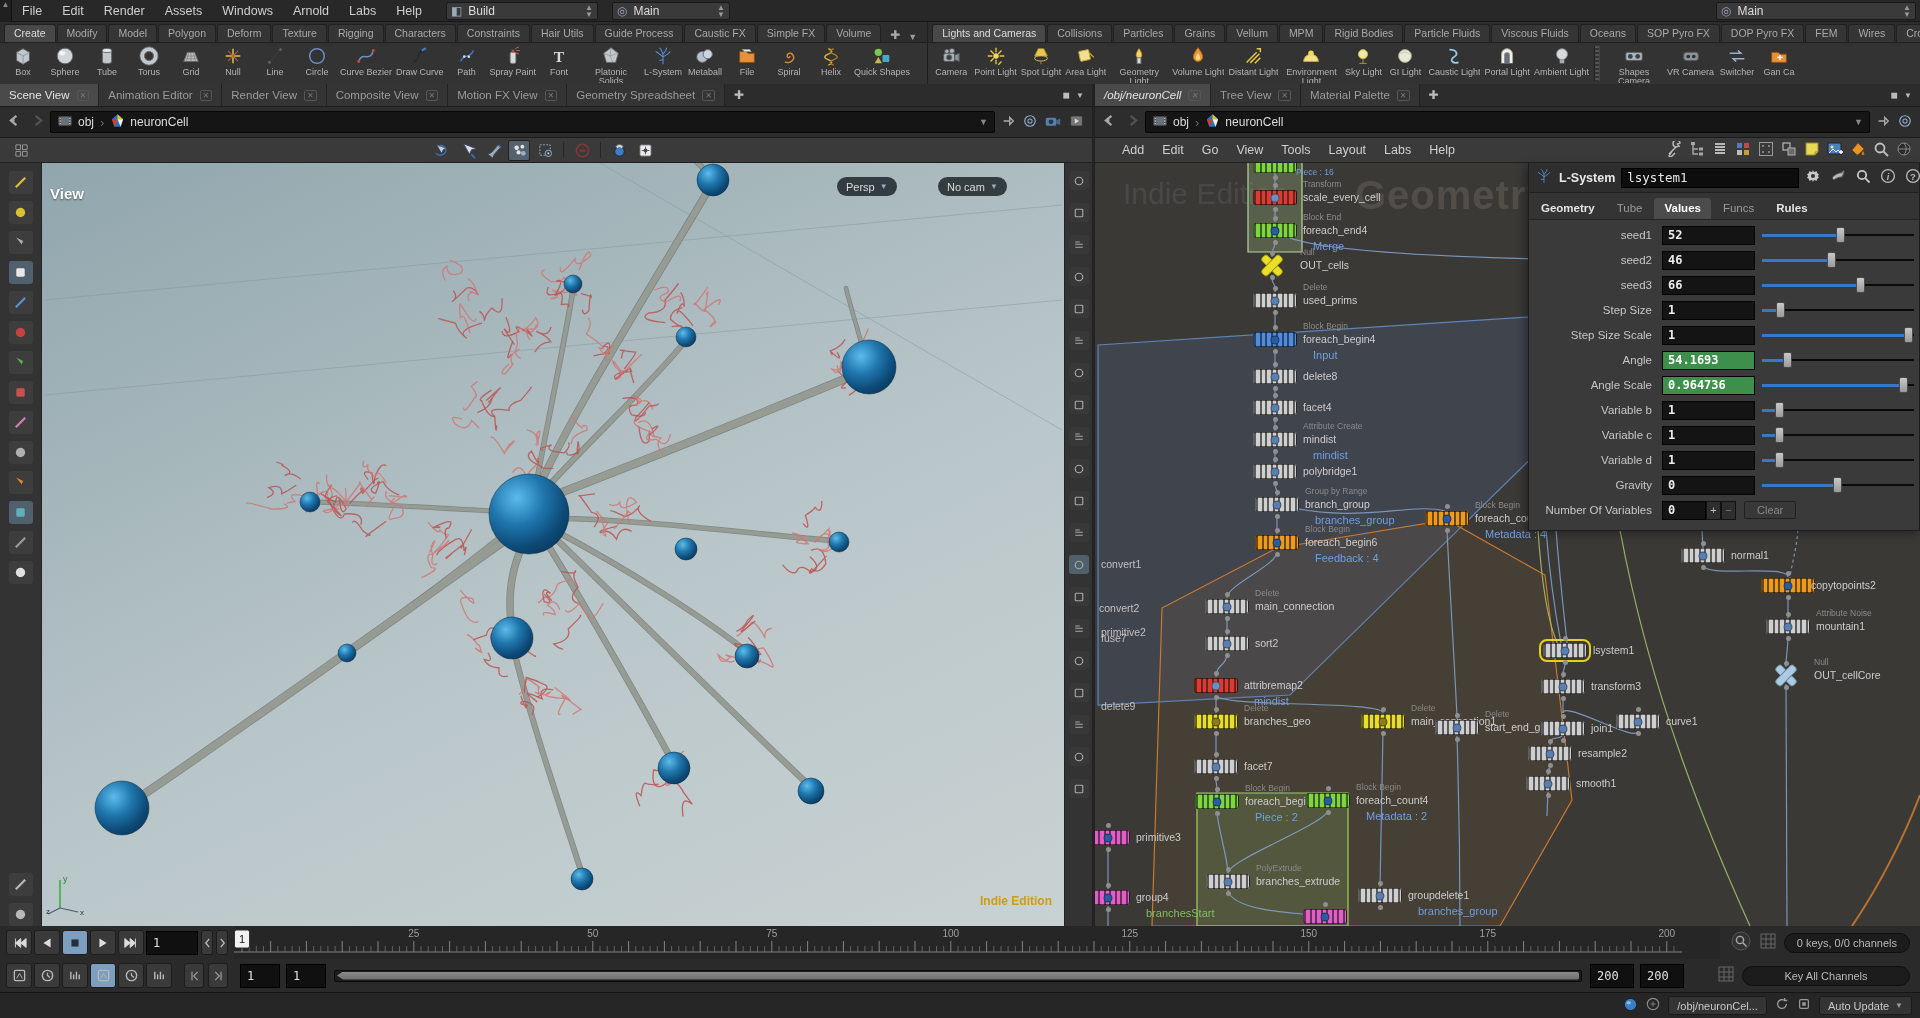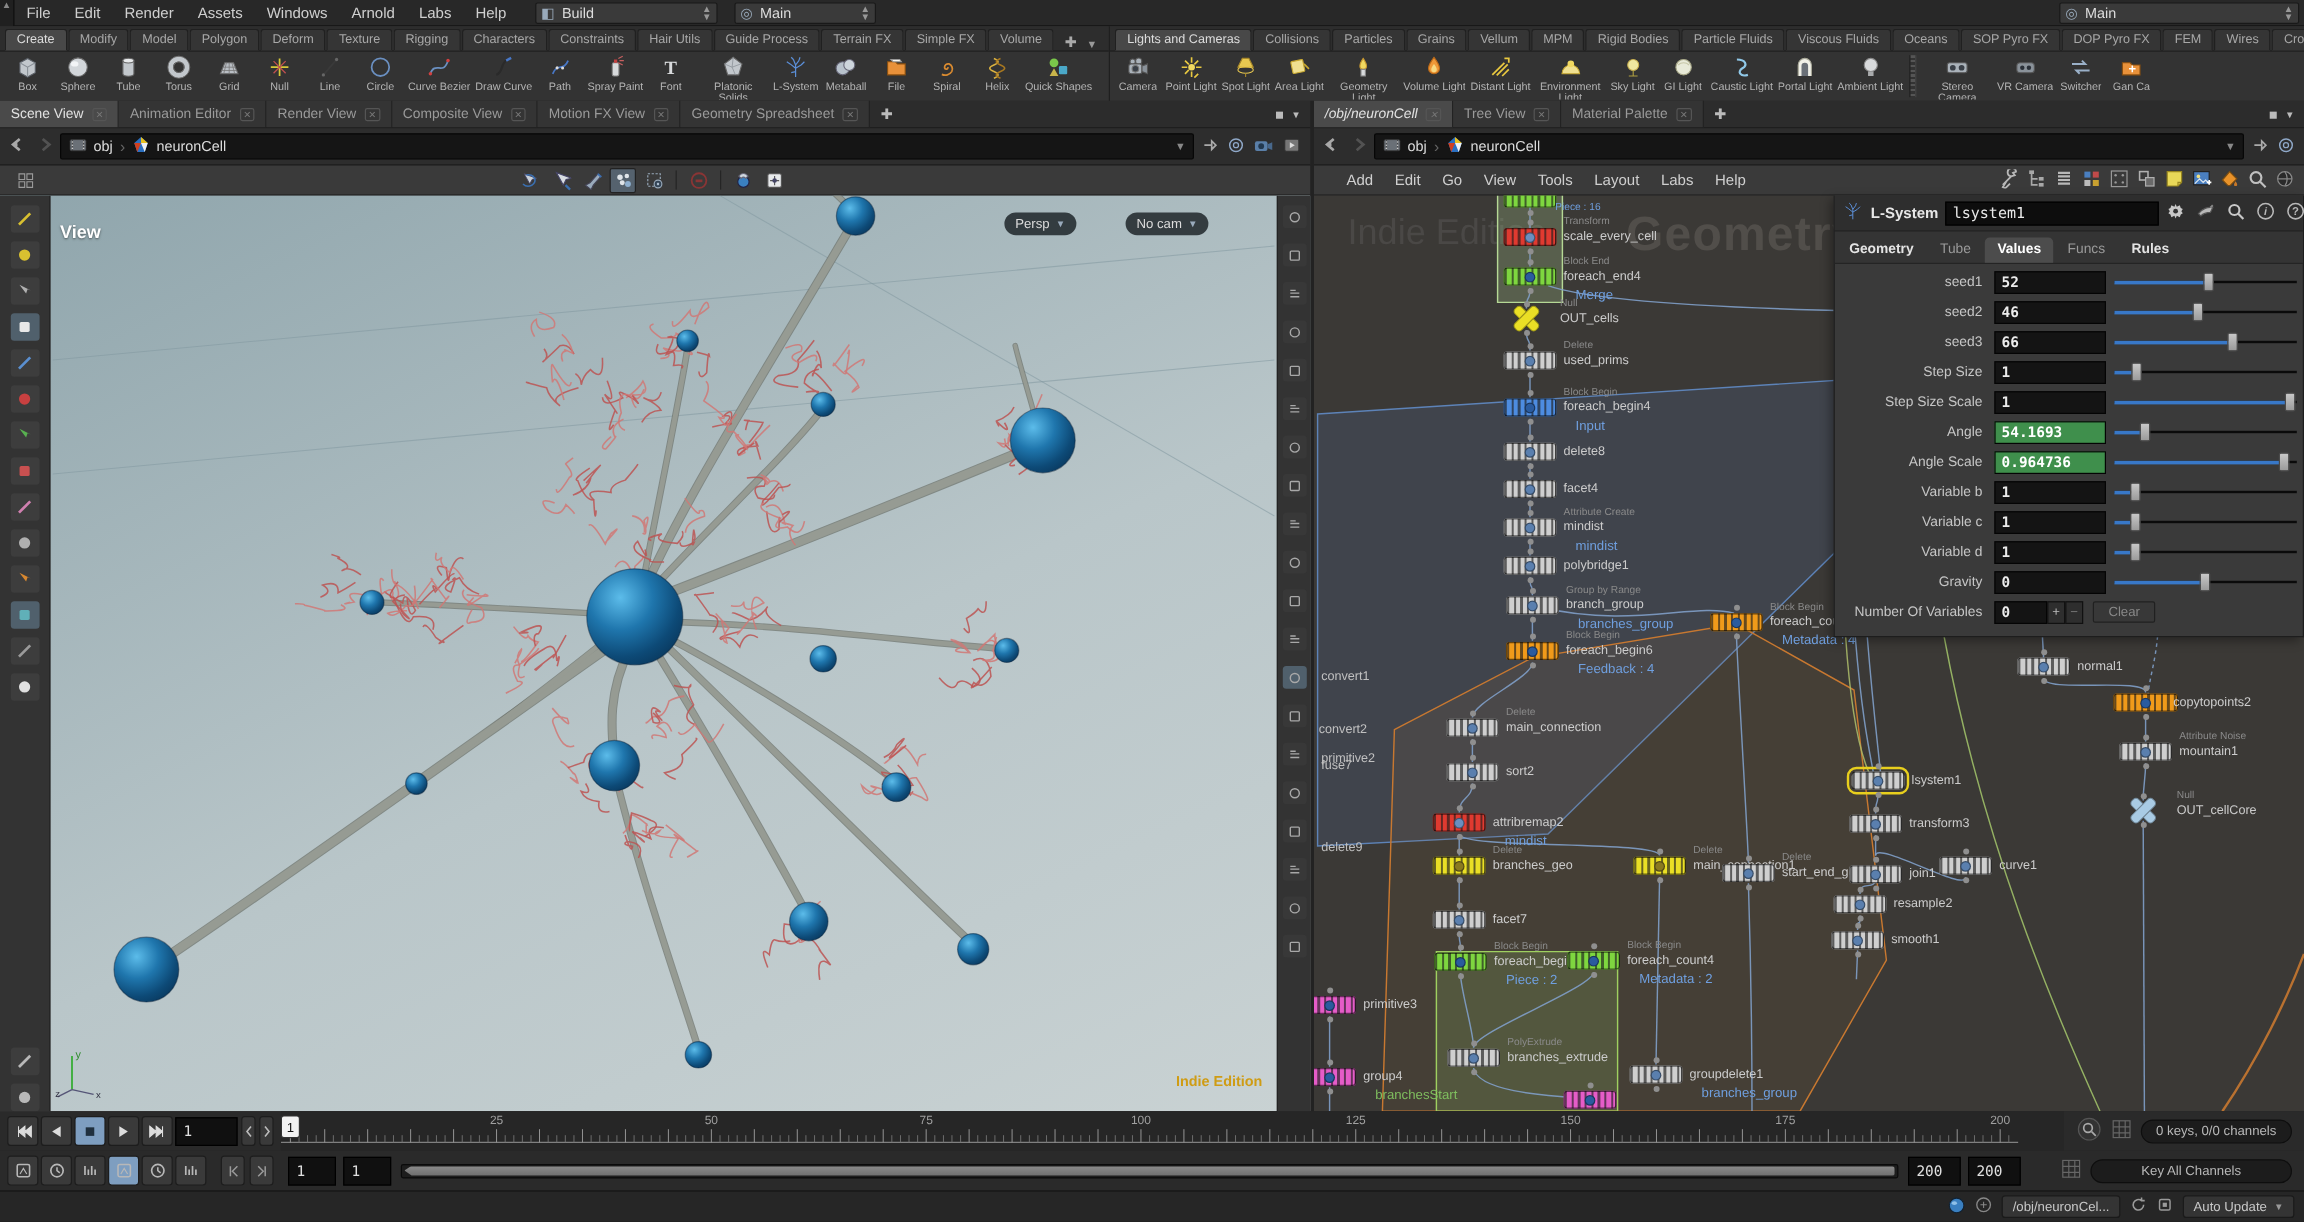--- a/index.html
+++ b/index.html
@@ -144,21 +144,21 @@
             <div class="stab">Modify</div>
             <div class="stab">Model</div>
             <div class="stab">Polygon</div>
             <div class="stab">Deform</div>
             <div class="stab">Texture</div>
             <div class="stab">Rigging</div>
             <div class="stab">Characters</div>
             <div class="stab">Constraints</div>
             <div class="stab">Hair Utils</div>
             <div class="stab">Guide Process</div>
-            <div class="stab">Terrain FX</div>
+            <div class="stab">Caustic FX</div>
             <div class="stab">Simple FX</div>
             <div class="stab">Volume</div>
             <div class="stab-plus">✚</div>
             <div style="margin-left: auto; color: rgb(153, 153, 153); font-size: 9px; padding-right: 10px;">▼</div>
           </div>
         <div class="shelf-tools" id="shelfToolsL">
             <div class="tool">
               <span class="ticon">
                 <svg width="22" height="22" viewBox="0 0 24 24">
                   <path d="M5 8l7-4 7 4v9l-7 4-7-4z" fill="#c2c7cc" stroke="#5a5f66"></path>
@@ -483,21 +483,21 @@
             </div>
             <div class="shelf-div"></div>
             <div class="tool">
               <span class="ticon">
                 <svg width="22" height="22" viewBox="0 0 24 24">
                   <rect x="3" y="8" width="18" height="9" rx="2" fill="#aab2ba" stroke="#555"></rect>
                   <circle cx="8" cy="12.5" r="2.6" fill="#3a4048"></circle>
                   <circle cx="16" cy="12.5" r="2.6" fill="#3a4048"></circle>
                 </svg>
               </span>
-              <span class="tlabel">Stereo Camera</span>
+              <span class="tlabel">Shapes Camera</span>
             </div>
             <div class="tool">
               <span class="ticon">
                 <svg width="22" height="22" viewBox="0 0 24 24">
                   <rect x="4" y="8" width="16" height="9" rx="3" fill="#8a929a" stroke="#555"></rect>
                   <circle cx="9" cy="12.5" r="2" fill="#2a3038"></circle>
                   <circle cx="15" cy="12.5" r="2" fill="#2a3038"></circle>
                 </svg>
               </span>
               <span class="tlabel">VR Camera</span>

